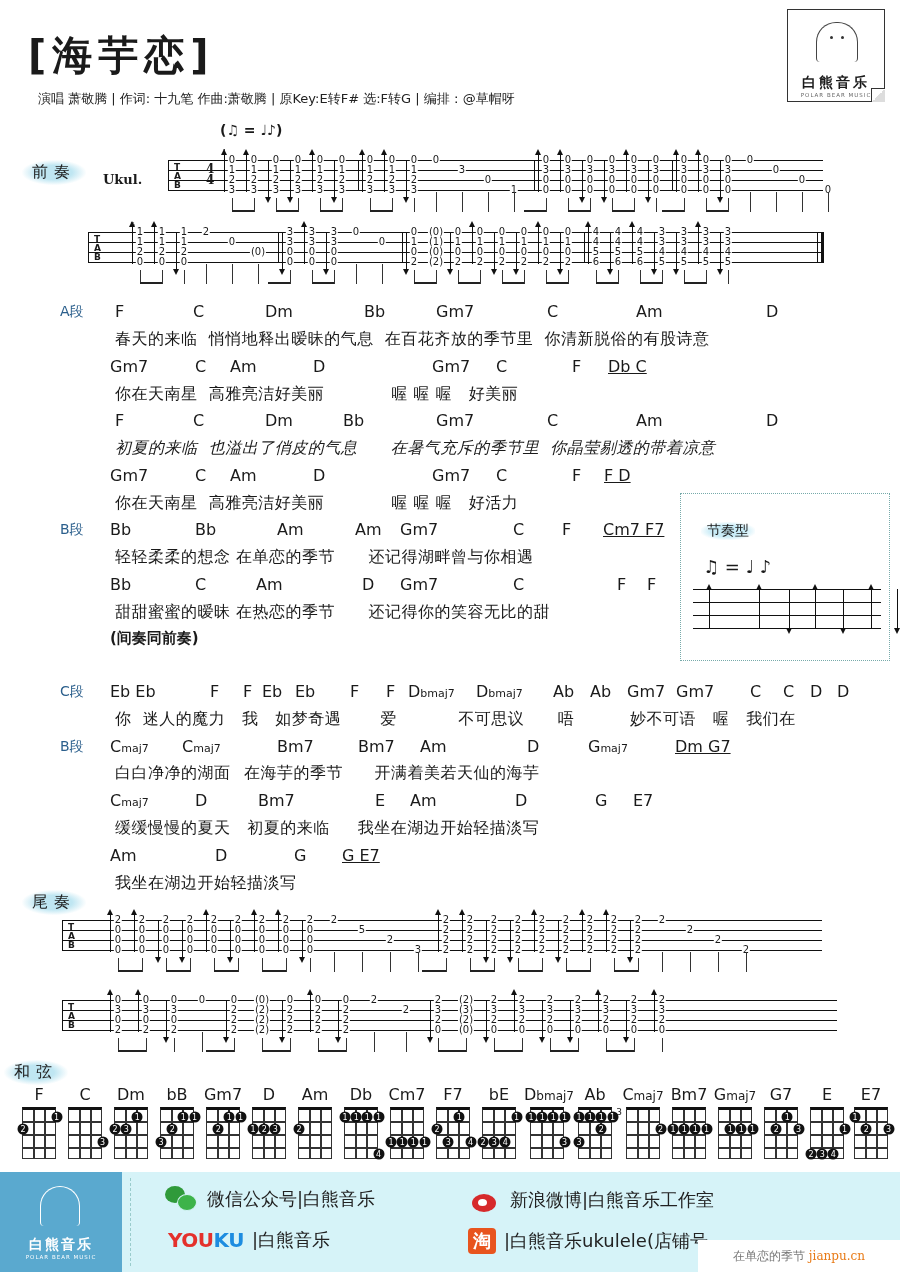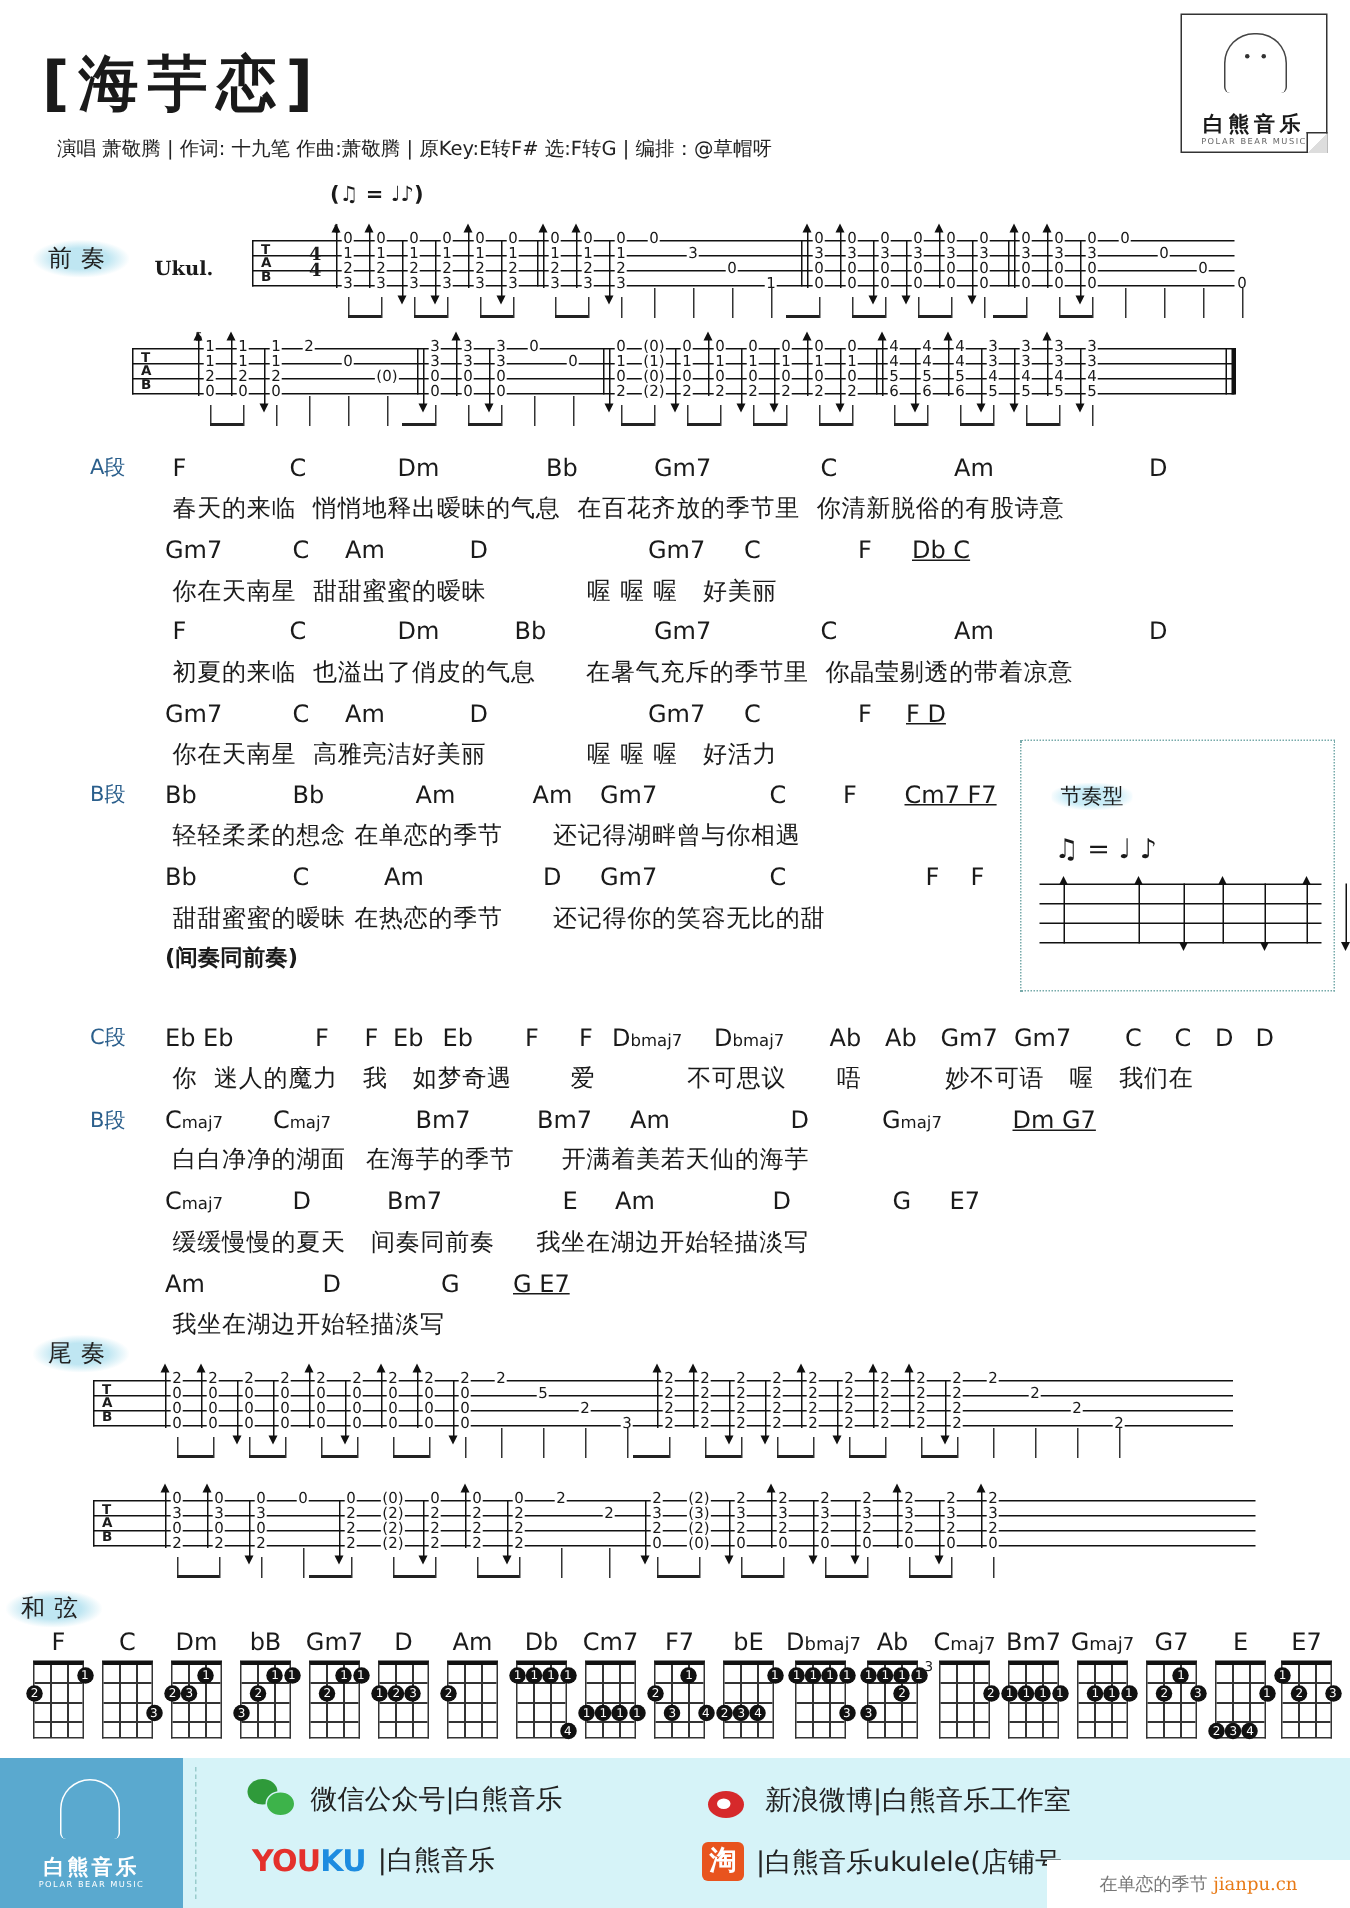--- a/index.html
+++ b/index.html
@@ -402,30 +402,30 @@
     <span class="chord" style="left: 766px; top: 302px;">D</span>
     <div class="lyric" style="top: 329px; white-space: pre;">春天的来临  悄悄地释出暧昧的气息  在百花齐放的季节里  你清新脱俗的有股诗意</div>
     <span class="chord" style="left: 110px; top: 356.5px;">Gm7</span>
     <span class="chord" style="left: 195px; top: 356.5px;">C</span>
     <span class="chord" style="left: 230px; top: 356.5px;">Am</span>
     <span class="chord" style="left: 313px; top: 356.5px;">D</span>
     <span class="chord" style="left: 432px; top: 356.5px;">Gm7</span>
     <span class="chord" style="left: 496px; top: 356.5px;">C</span>
     <span class="chord" style="left: 572px; top: 356.5px;">F</span>
     <span class="chord ul" style="left: 608px; top: 356.5px;">Db  C</span>
-    <div class="lyric" style="top: 383.5px; white-space: pre;">你在天南星  甜甜蜜蜜的暧昧            喔 喔 喔   好美丽</div>
+    <div class="lyric" style="top: 383.5px; white-space: pre;">你在天南星  高雅亮洁好美丽            喔 喔 喔   好美丽</div>
     <span class="chord" style="left: 115px; top: 411px;">F</span>
     <span class="chord" style="left: 193px; top: 411px;">C</span>
     <span class="chord" style="left: 265px; top: 411px;">Dm</span>
     <span class="chord" style="left: 343px; top: 411px;">Bb</span>
     <span class="chord" style="left: 436px; top: 411px;">Gm7</span>
     <span class="chord" style="left: 547px; top: 411px;">C</span>
     <span class="chord" style="left: 636px; top: 411px;">Am</span>
     <span class="chord" style="left: 766px; top: 411px;">D</span>
-    <div class="lyric" style="top: 438px; white-space: pre;">初夏的来临  也溢出了俏皮的气息      在暑气充斥的季节里  你晶莹剔透的带着凉意</div>
+    <div class="lyric" style="top: 438px; white-space: pre; font-style: italic;">初夏的来临  也溢出了俏皮的气息      在暑气充斥的季节里  你晶莹剔透的带着凉意</div>
     <span class="chord" style="left: 110px; top: 465.5px;">Gm7</span>
     <span class="chord" style="left: 195px; top: 465.5px;">C</span>
     <span class="chord" style="left: 230px; top: 465.5px;">Am</span>
     <span class="chord" style="left: 313px; top: 465.5px;">D</span>
     <span class="chord" style="left: 432px; top: 465.5px;">Gm7</span>
     <span class="chord" style="left: 496px; top: 465.5px;">C</span>
     <span class="chord" style="left: 572px; top: 465.5px;">F</span>
     <span class="chord ul" style="left: 604px; top: 465.5px;">F  D</span>
     <div class="lyric" style="top: 492.5px; white-space: pre;">你在天南星  高雅亮洁好美丽            喔 喔 喔   好活力</div>
     <div class="sec-label" style="top: 521px;">B段</div>
@@ -478,21 +478,21 @@
     <span class="chord ul" style="left: 675px; top: 736.5px;">Dm   G7</span>
     <div class="lyric" style="top: 763px; white-space: pre; font-family: Liberation Serif, serif;">白白净净的湖面   在海芋的季节       开满着美若天仙的海芋</div>
     <span class="chord" style="left: 110px; top: 791px;">C<span class="sm">maj7</span></span>
     <span class="chord" style="left: 195px; top: 791px;">D</span>
     <span class="chord" style="left: 258px; top: 791px;">Bm7</span>
     <span class="chord" style="left: 375px; top: 791px;">E</span>
     <span class="chord" style="left: 410px; top: 791px;">Am</span>
     <span class="chord" style="left: 515px; top: 791px;">D</span>
     <span class="chord" style="left: 595px; top: 791px;">G</span>
     <span class="chord" style="left: 633px; top: 791px;">E7</span>
-    <div class="lyric" style="top: 818px; white-space: pre;">缓缓慢慢的夏天   间奏同前奏     我坐在湖边开始轻描淡写</div>
+    <div class="lyric" style="top: 818px; white-space: pre;">缓缓慢慢的夏天   初夏的来临     我坐在湖边开始轻描淡写</div>
     <span class="chord" style="left: 110px; top: 845.5px;">Am</span>
     <span class="chord" style="left: 215px; top: 845.5px;">D</span>
     <span class="chord" style="left: 294px; top: 845.5px;">G</span>
     <span class="chord ul" style="left: 342px; top: 845.5px;">G  E7</span>
     <div class="lyric" style="top: 872.5px; white-space: pre;">我坐在湖边开始轻描淡写</div>
   </div>
 
 <div class="rhythm-box">
   <div class="rhythm-title">节奏型</div>
   <div class="rhythm-notes">♫ = ♩ ♪</div>

